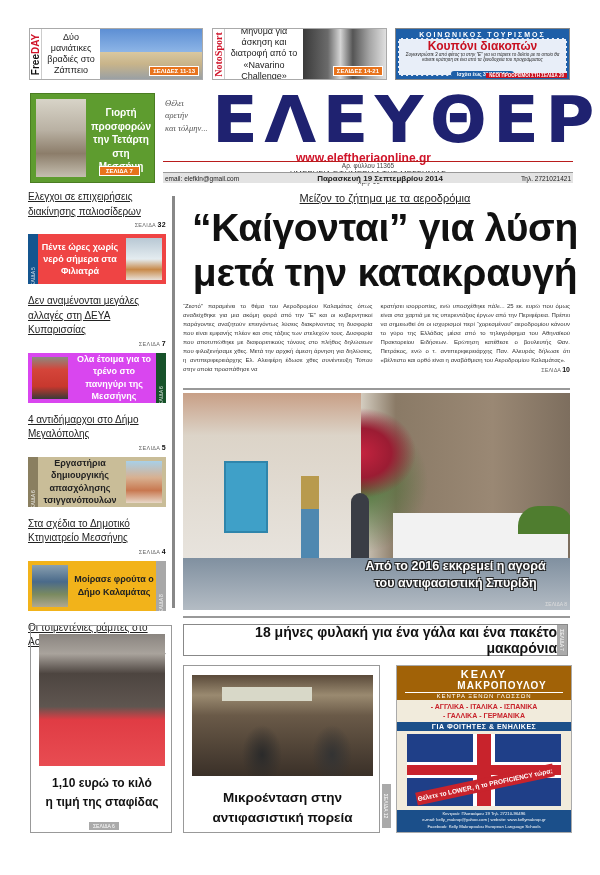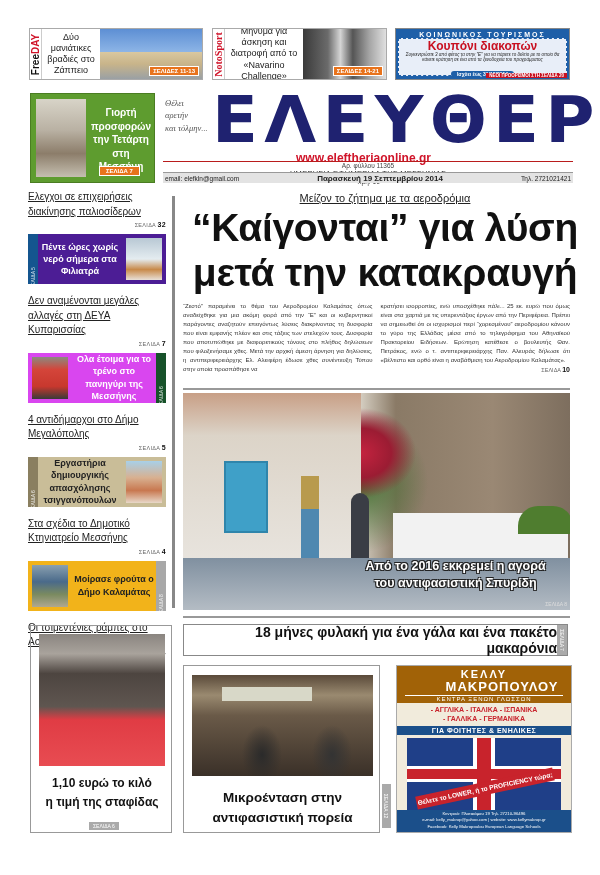--- a/index.html
+++ b/index.html
@@ -91,21 +91,21 @@
       linear-gradient(180deg, #5a4a3a 0%, #9a8a70 20%, #6a5a48 40%, #3a3028 100%); }
   .marchbox .banner { position: absolute; left: 30px; top: 12px; width: 90px; height: 14px; background: #d8d8c8; }
   .marchbox .mtext { position: absolute; left: 4px; top: 122px; width: 189px; text-align: center; font-weight: bold; font-size: 13.5px; line-height: 1.45; }
   .marchbox .mtab { position: absolute; right: -12px; bottom: 4px; width: 9px; height: 44px; background: #aaa; display: flex; align-items: center; justify-content: center; }
   .marchbox .mtab span { transform: rotate(90deg); white-space: nowrap; color: #fff; font-size: 5px; }
 
   
   .ad { position: absolute; left: 396px; top: 665px; width: 176px; height: 168px; background: #f1ebdc; border: 1px solid #aaa; overflow: hidden; }
   .ad .ahead { background: #a16207; color: #fff; text-align: center; padding: 2px 0 1px; }
   .ad .aname1 { font-size: 11px; font-weight: bold; letter-spacing: 2px; line-height: 1.1; }
-  .ad .aname2 { font-size: 13px; font-weight: bold; letter-spacing: 1px; line-height: 1.1; margin-left: 36px; }
+  .ad .aname2 { font-size: 10px; font-weight: bold; letter-spacing: 1px; line-height: 1.1; margin-left: 36px; }
   .ad .asub { font-size: 6px; letter-spacing: 1px; border-top: 1px solid #fff; margin: 1px 8px 0; }
   .ad .alangs { text-align: center; color: #c8232c; font-weight: bold; font-size: 7px; line-height: 1.3; padding: 2px 0; }
   .ad .aaud { background: #1b4f8a; color: #fff; text-align: center; font-size: 7px; font-weight: bold; padding: 1px 0; letter-spacing: 0.5px; }
   .ad .flag { position: relative; margin: 3px 10px 0; height: 72px; background: #1f3f88; overflow: hidden; }
   .ad .flag .h { position: absolute; left: 0; top: 28px; width: 100%; height: 16px; background: #fff; }
   .ad .flag .v { position: absolute; left: 66px; top: 0; width: 22px; height: 100%; background: #fff; }
   .ad .flag .hr { position: absolute; left: 0; top: 31px; width: 100%; height: 10px; background: #c8232c; }
   .ad .flag .vr { position: absolute; left: 70px; top: 0; width: 14px; height: 100%; background: #c8232c; }
   .ad .ribbon { position: absolute; left: 8px; top: 44px; width: 140px; height: 13px; background: #c8232c; color: #fff; font-size: 6.5px; font-weight: bold; text-align: center; line-height: 13px; transform: rotate(-12deg); }
   .ad .afoot { position: absolute; left: 0; bottom: 0; width: 100%; height: 22px; background: #1b4f8a; color: #fff; font-size: 4.3px; text-align: center; line-height: 1.5; padding-top: 1px; }
@@ -165,21 +165,21 @@
   <span>email: elefkln@gmail.com</span>
   <span class="date">Παρασκευή 19 Σεπτεμβρίου 2014</span>
   <span>Τηλ. 2721021421</span>
 </div>
 
 <div class="lcol">
   <div>
     <div class="lhead">Ελεγχοι σε επιχειρήσεις διακίνησης παλιοσίδερων</div>
     <div class="lpage"><span>ΣΕΛΙΔΑ</span> <b>32</b></div>
   </div>
-  <div class="lbox" style="background:#4c1d95;color:#fff;">
+  <div class="lbox" style="background:#ef4444;color:#fff;">
     <div class="vtab" style="background:#14558f;">
         <span>ΣΕΛΙΔΑ 5</span>
       </div>
     <div class="btext">Πέντε ώρες χωρίς νερό σήμερα στα Φιλιατρά</div>
     <div class="bimg" style="background:linear-gradient(180deg,#b8c8d4 0%,#e4ecf0 50%,#c88a4a 75%,#e8e0d8 100%);"></div>
   </div>
   <div>
     <div class="lhead">Δεν αναμένονται μεγάλες αλλαγές στη ΔΕΥΑ Κυπαρισσίας</div>
     <div class="lpage"><span>ΣΕΛΙΔΑ</span> <b>7</b></div>
   </div>

